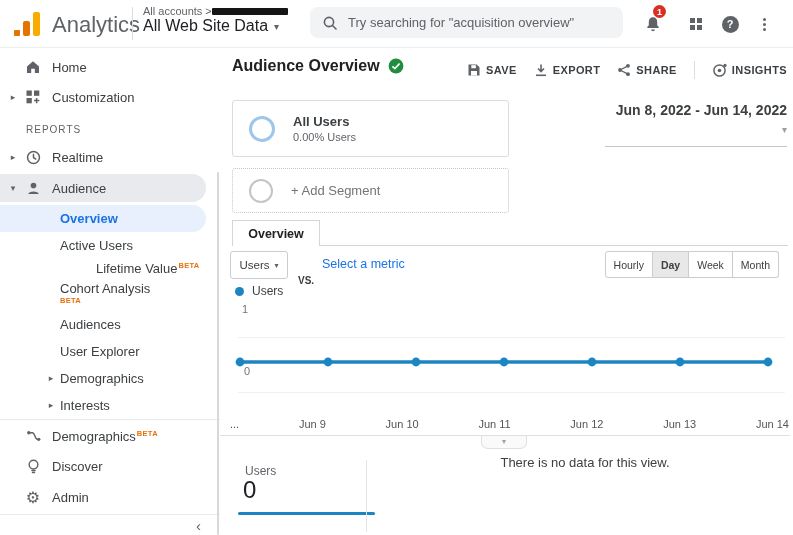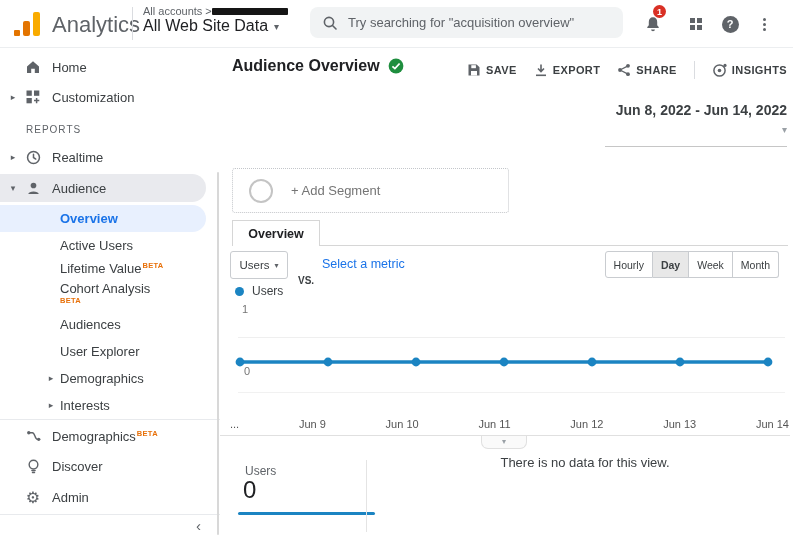--- a/index.html
+++ b/index.html
@@ -201,21 +201,21 @@
         </svg>
       </span>
       <span class="nav-label">Audience</span>
     </div>
     <div class="nav-row pill-blue" style="top:157px; height:27px;">
       <span class="sub-label">Overview</span>
     </div>
     <div class="nav-row" style="top:183px;">
       <span class="sub-label">Active Users</span>
     </div>
-    <div class="nav-row" style="top:206px;">
+    <div class="nav-row" style="top:206px;margin-left:36px;">
       <span class="sub-label"><span>Lifetime Value</span><span class="beta-sup">BETA</span></span>
     </div>
     <div class="nav-row" style="top:232px; height:32px;">
       <span class="sub-label" style="top:1px;">Cohort Analysis</span>
       <span class="beta-under">BETA</span>
     </div>
     <div class="nav-row" style="top:262px;">
       <span class="sub-label">Audiences</span>
     </div>
     <div class="nav-row" style="top:289px;">
@@ -296,20 +296,27 @@
       <div class="action-btn">
         <svg width="15" height="15" viewBox="0 0 15 15">
           <circle cx="7.5" cy="7.5" r="5.6" fill="none" stroke="#5f6368" stroke-width="1.5"></circle>
           <circle cx="7.5" cy="7.5" r="1.8" fill="#5f6368"></circle>
           <circle cx="13" cy="2.4" r="1.6" fill="#5f6368"></circle>
         </svg>
         <span>INSIGHTS</span>
       </div>
     </div>
 
+    <div class="seg-card seg-all">
+      <div class="seg-circle"></div>
+      <div class="seg-text">
+        <div class="seg-title">All Users</div>
+        <div class="seg-sub">0.00% Users</div>
+      </div>
+    </div>
     <div class="seg-card seg-add">
       <div class="seg-circle-gray"></div>
       <div class="seg-add-label">+ Add Segment</div>
     </div>
 
     <div class="date-picker">
       <span class="date-text">Jun 8, 2022 - Jun 14, 2022</span>
       <span class="date-caret">▾</span>
     </div>
 

